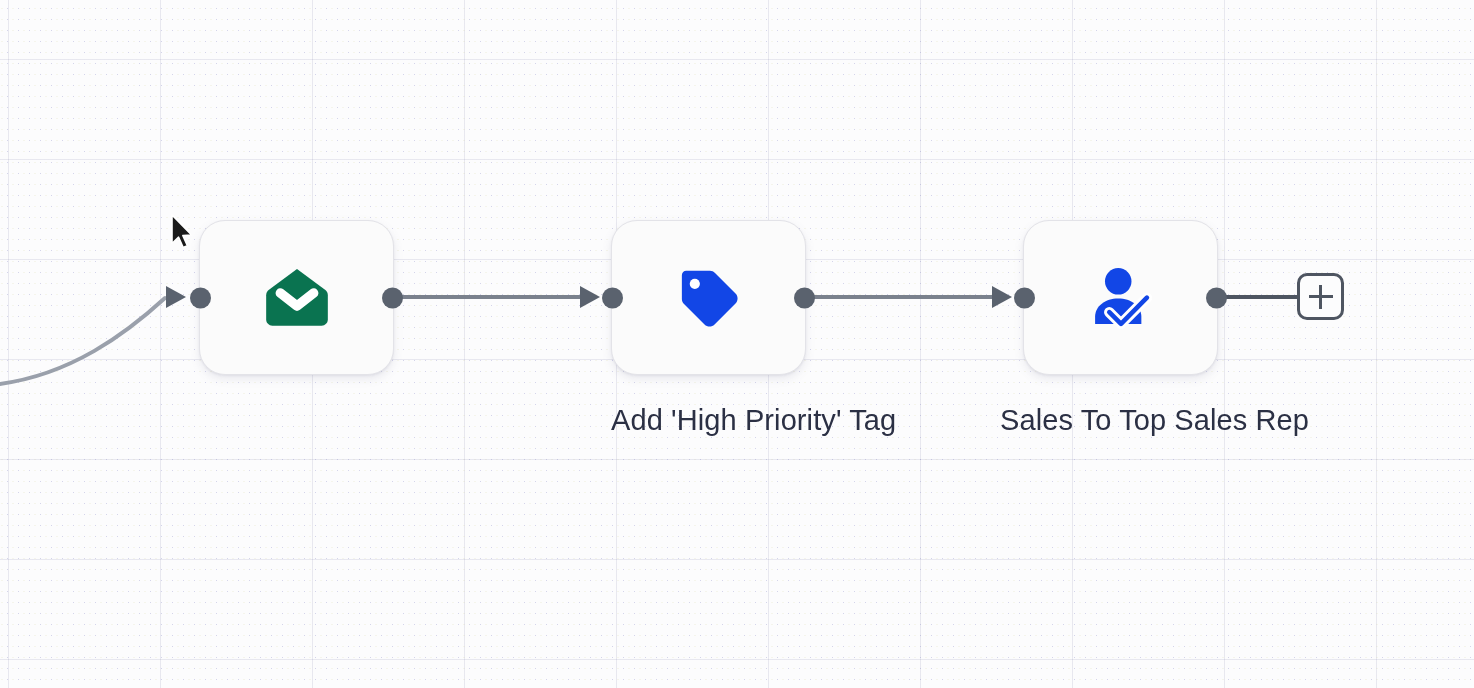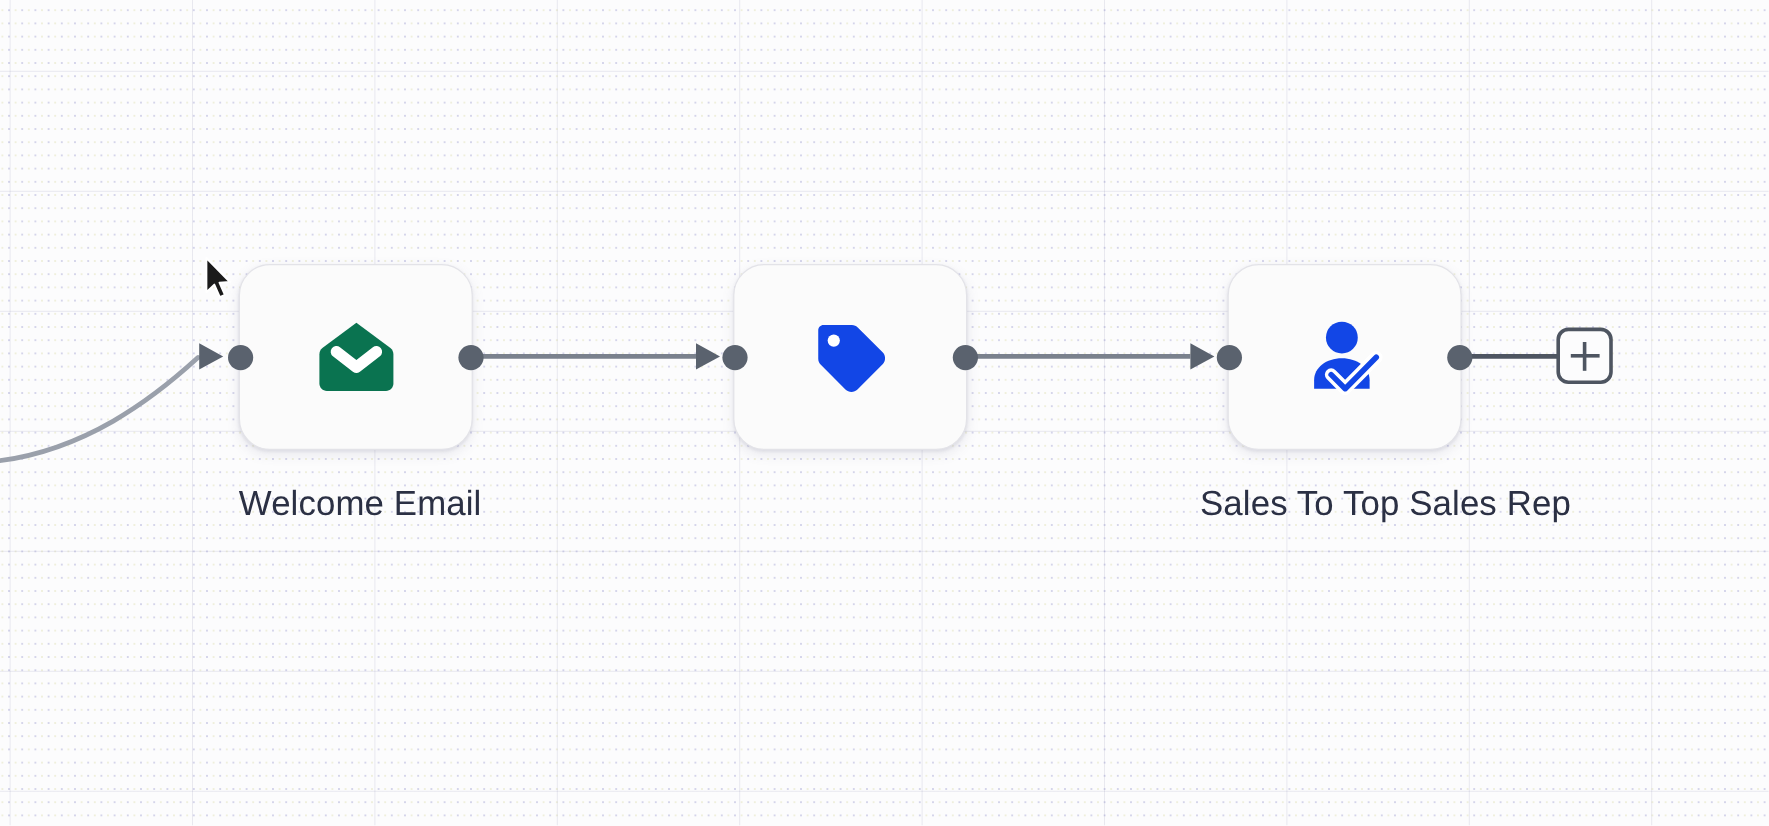--- a/index.html
+++ b/index.html
@@ -106,34 +106,34 @@
 
   <div class="node" style="left:199px; top:220px;">
     <span class="handle left"></span>
     <span class="handle right"></span>
     <svg class="icon" viewBox="0 0 24 24">
       <path d="M12 2.6 L21.2 9.4 C21.7 9.8 22 10.4 22 11.1 V19 C22 20.1 21.1 21 20 21
                H4 C2.9 21 2 20.1 2 19 V11.1 C2 10.4 2.3 9.8 2.8 9.4 Z" fill="#0a7350"></path>
       <path d="M6.6 10.4 L12 14.6 L17.4 10.4" fill="none" stroke="#ffffff" stroke-width="3.1" stroke-linecap="round" stroke-linejoin="round"></path>
     </svg>
   </div>
-  <div class="node-label" style="left:199px; width:195px;">Welcome Email</div>
 
   <div class="node" style="left:611px; top:220px;">
     <span class="handle left"></span>
     <span class="handle right"></span>
     <svg class="icon" viewBox="0 0 24 24">
       <path d="M4.6 3.2 H12.3 C12.9 3.2 13.5 3.45 13.95 3.9
                L20.6 10.55 C21.5 11.45 21.5 12.9 20.6 13.8
                L13.8 20.6 C12.9 21.5 11.45 21.5 10.55 20.6
                L3.9 13.95 C3.45 13.5 3.2 12.9 3.2 12.3 V4.6
                C3.2 3.85 3.85 3.2 4.6 3.2 Z" fill="#1246e6"></path>
       <circle cx="7.4" cy="7.4" r="1.65" fill="#ffffff"></circle>
     </svg>
   </div>
+  <div class="node-label" style="left:611px; width:195px;">Add 'High Priority' Tag</div>
 
   <div class="node" style="left:1023px; top:220px;">
     <span class="handle left"></span>
     <span class="handle right"></span>
     <svg class="icon" viewBox="0 0 24 24">
       <circle cx="11.1" cy="6.6" r="4.3" fill="#1246e6"></circle>
       <path d="M11.1 12.2 C6.9 12.2 3.6 14.7 3.6 18.1 V20.4 H18.6 V18.1
                C18.6 14.7 15.3 12.2 11.1 12.2 Z" fill="#1246e6"></path>
       <path d="M8.2 16.6 L12.0 20.4 L20.4 11.9" fill="none" stroke="#ffffff" stroke-width="3.4" stroke-linecap="round" stroke-linejoin="round"></path>
       <path d="M8.2 16.6 L12.0 20.4 L20.4 11.9" fill="none" stroke="#1246e6" stroke-width="1.5" stroke-linecap="round" stroke-linejoin="round"></path>

